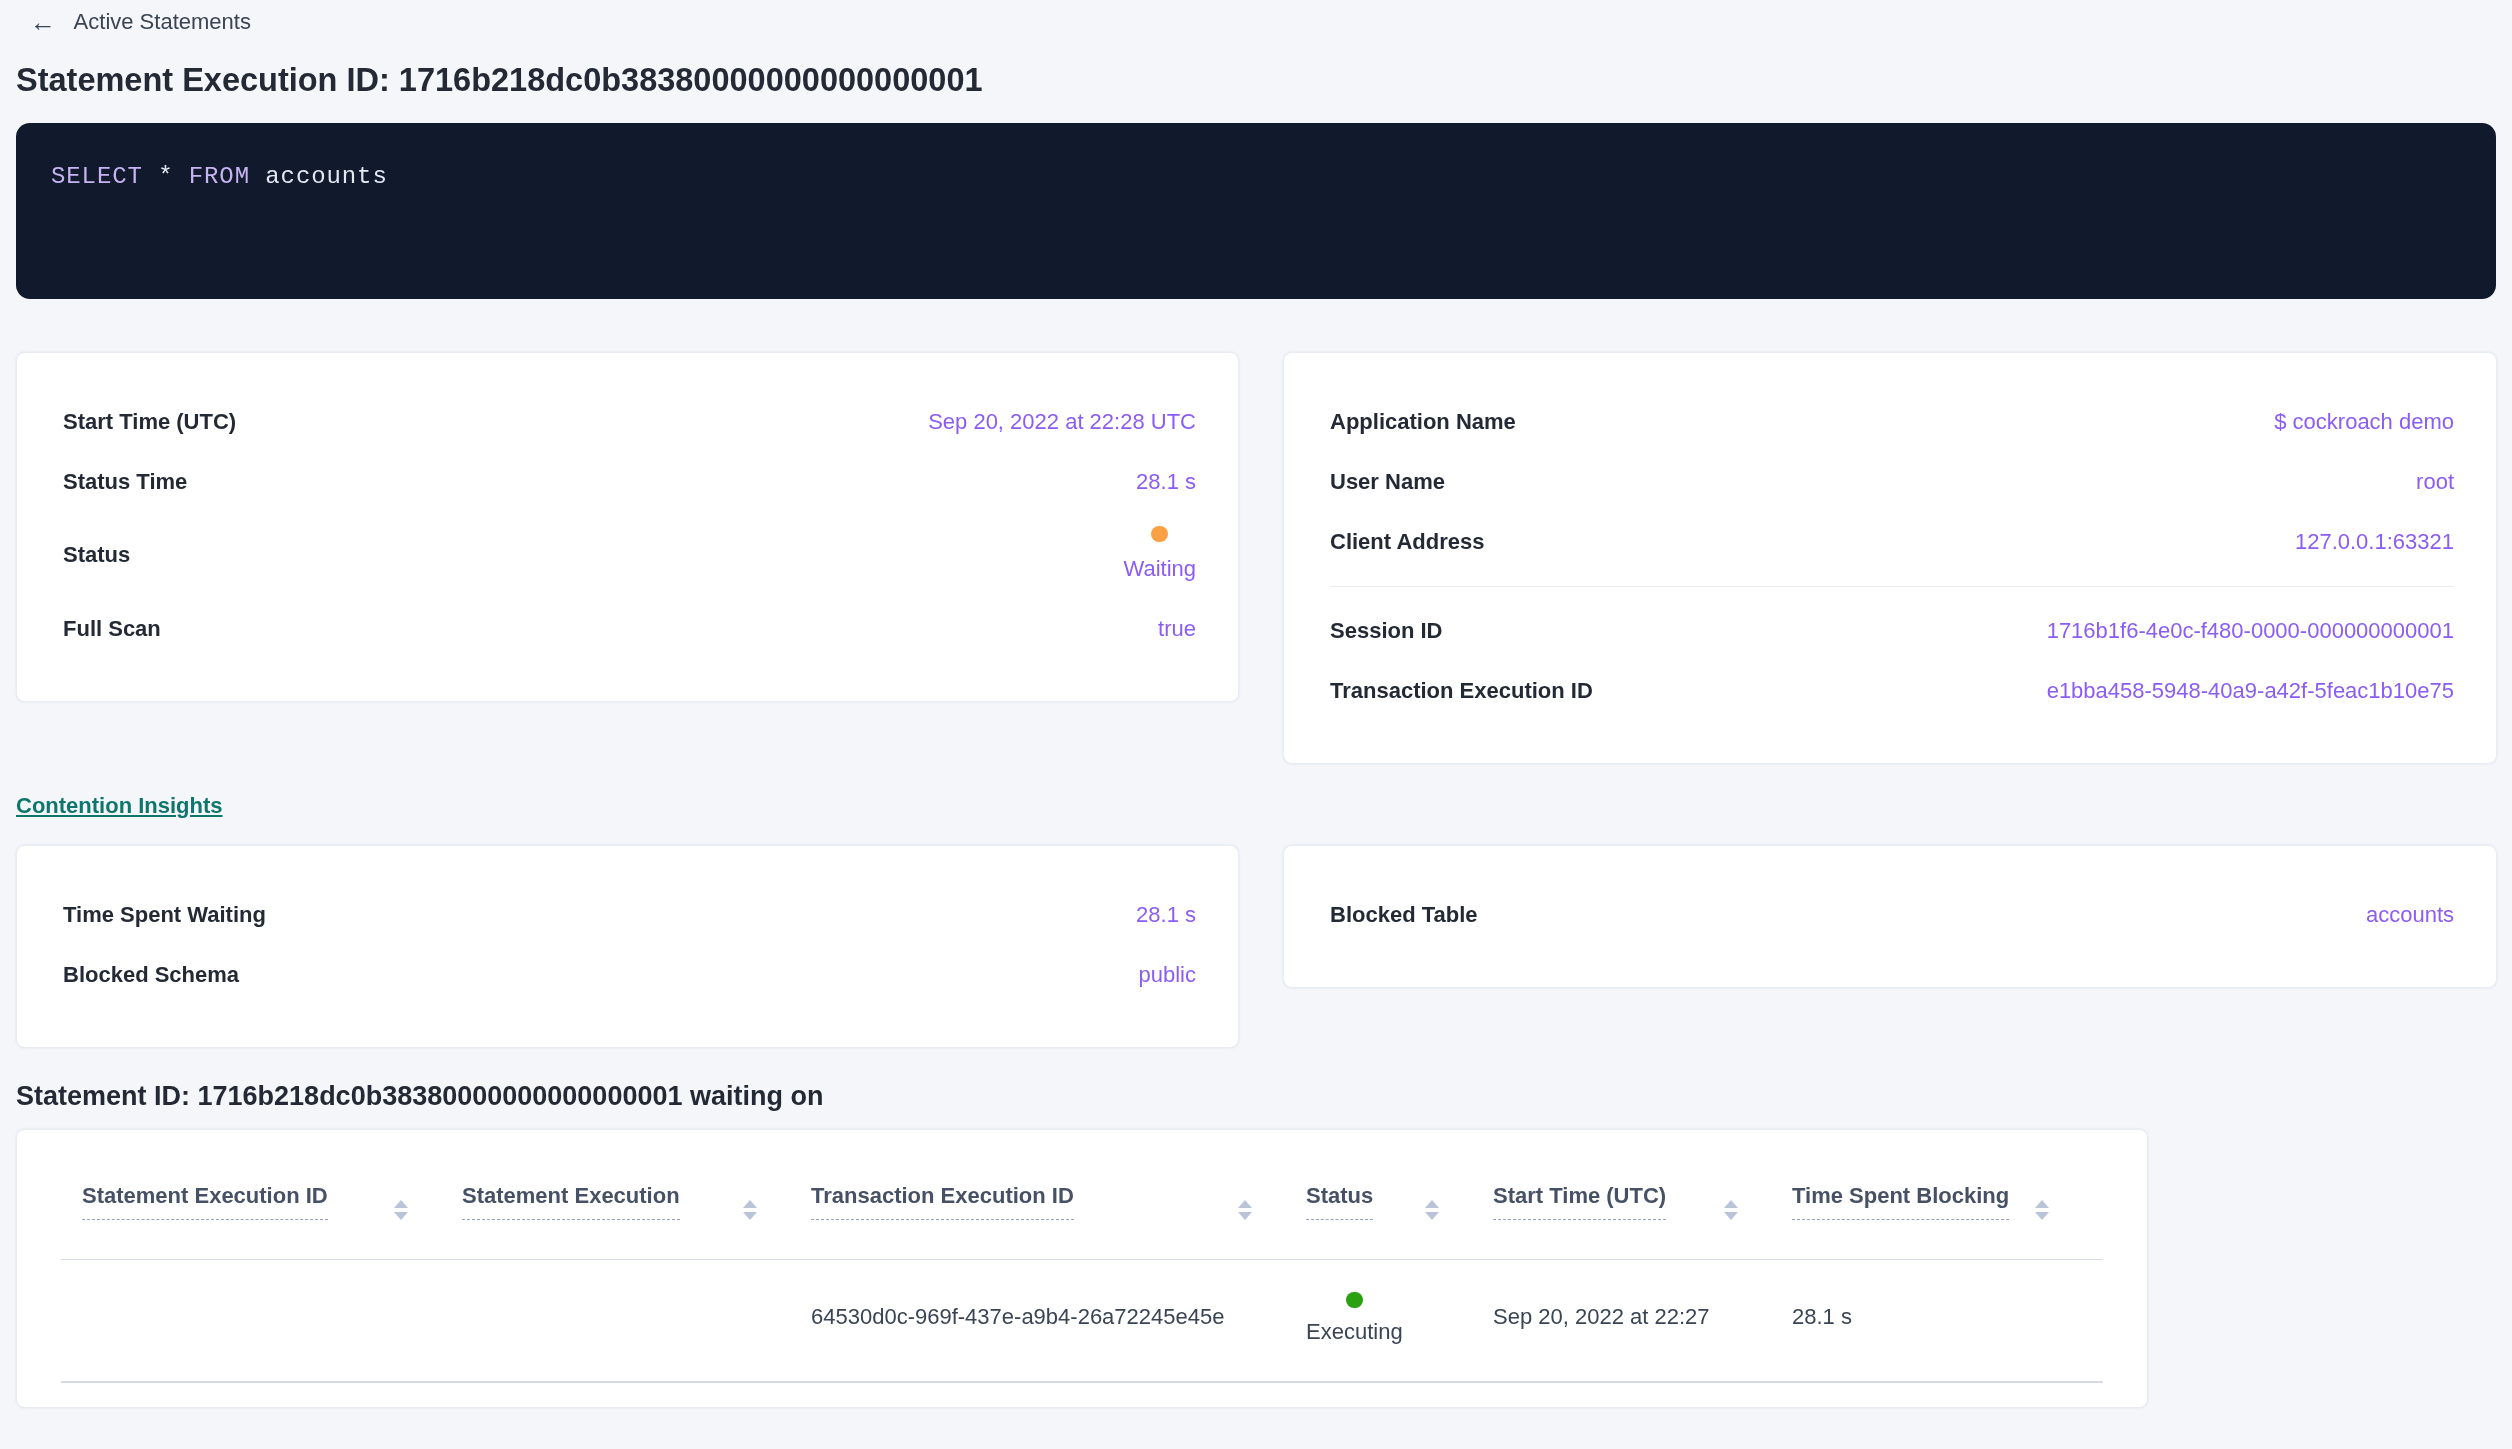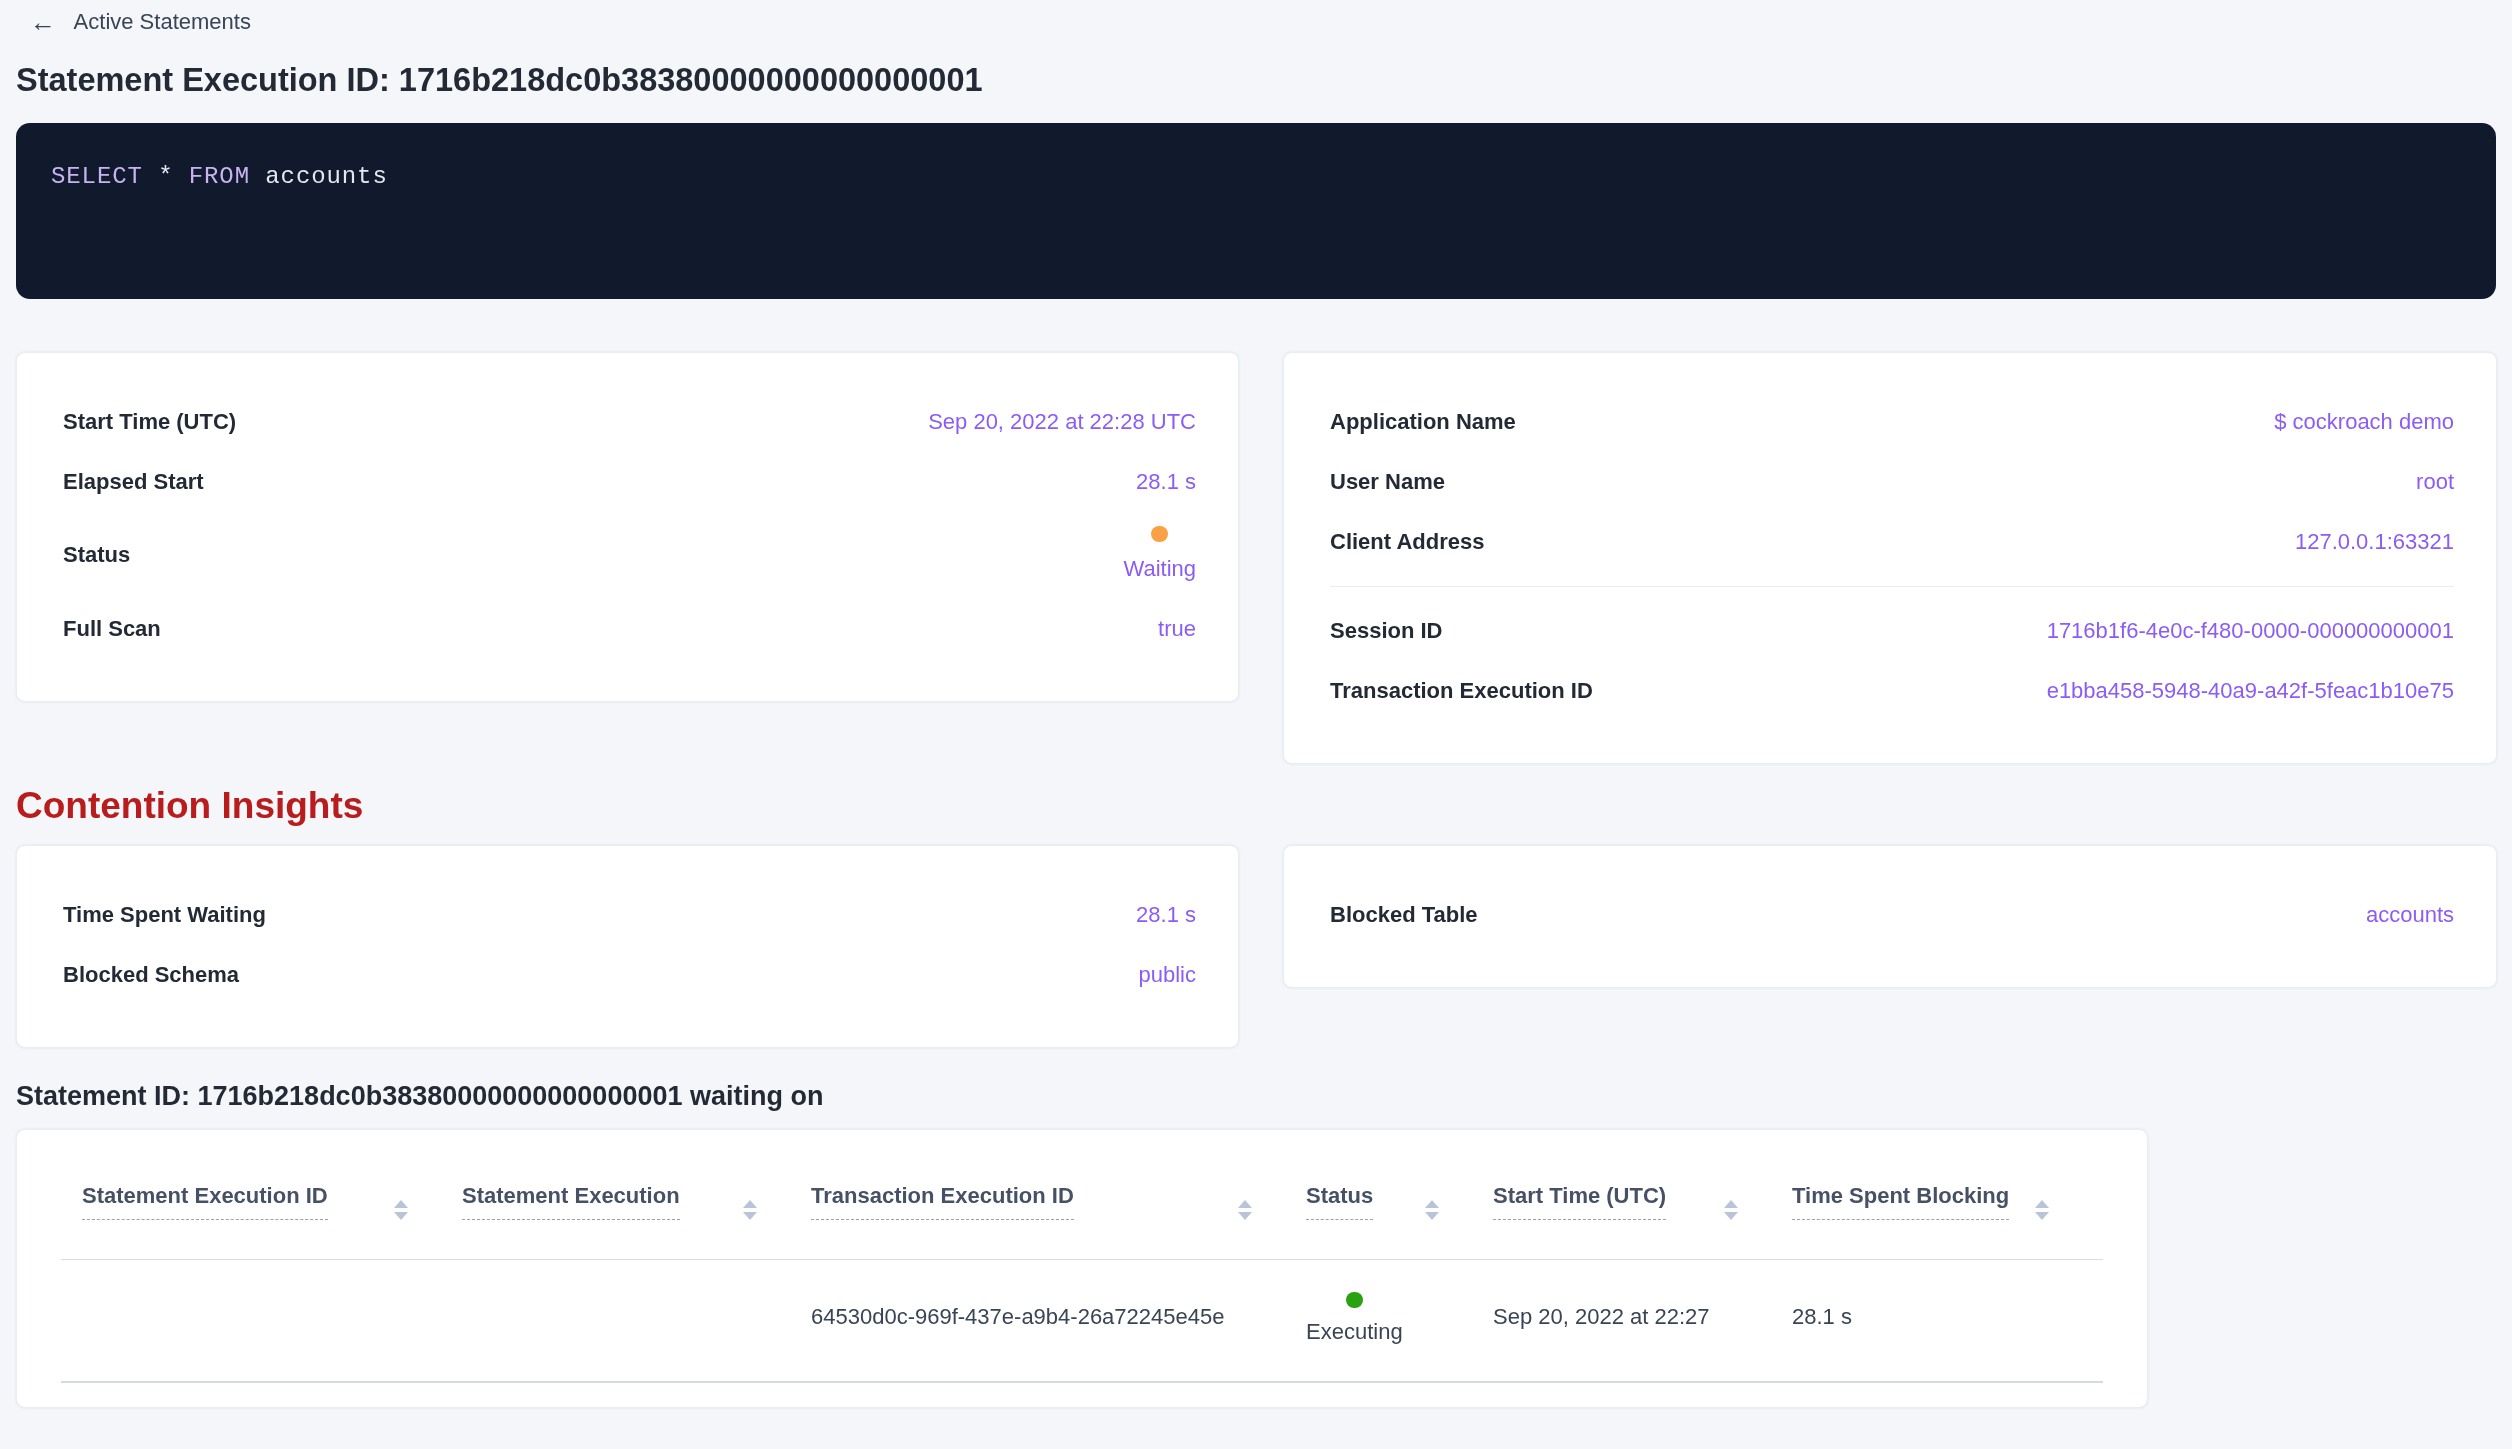--- a/index.html
+++ b/index.html
@@ -56,21 +56,21 @@
   a.v-link { color: #0b5dff; text-decoration: none; cursor: pointer; }
   .card-divider { border: none; border-top: 0.9px solid #e7ebf1; margin: 14px 0; }
 
   .status { display: inline-flex; align-items: center; gap: 10.5px; flex-direction: column; }
   .dot { width: 16.7px; height: 16.7px; border-radius: 50%; display: inline-block; flex: none; }
   .dot.waiting { background: #f9a144; }
   .dot.executing { background: #2aa10f; }
 
   .section-heading {
     margin: 23px 0 21px;
-    font-size: 37px; line-height: 37px; font-weight: 700; color: #b91c1c;
+    font-size: 22px; line-height: 37px; font-weight: 700; color: #0f766e; text-decoration: underline;
   }
   .sub-heading {
     margin: 32px 0 16px;
     font-size: 27px; line-height: 33px; font-weight: 700; color: #242a35;
   }
 
   
   .table-card {
     width: 2132px;
     background: #ffffff; border: 0.9px solid #e9edf3; border-radius: 8.8px;
@@ -113,21 +113,21 @@
   </div>
 
   <div class="grid">
 
     <div class="card">
       <div class="kv">
         <span class="k">Start Time (UTC)</span>
         <span class="v">Sep 20, 2022 at 22:28 UTC</span>
       </div>
       <div class="kv">
-        <span class="k">Elapsed Start</span>
+        <span class="k">Status Time</span>
         <span class="v">28.1 s</span>
       </div>
       <div class="kv">
         <span class="k">Status</span>
         <span class="v status">
           <span class="dot waiting"></span>
           <span>Waiting</span>
         </span>
       </div>
       <div class="kv">

